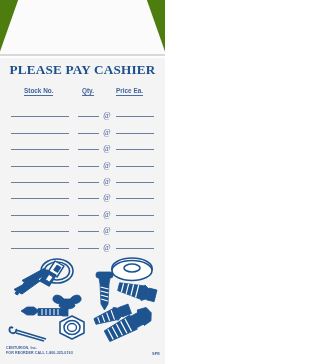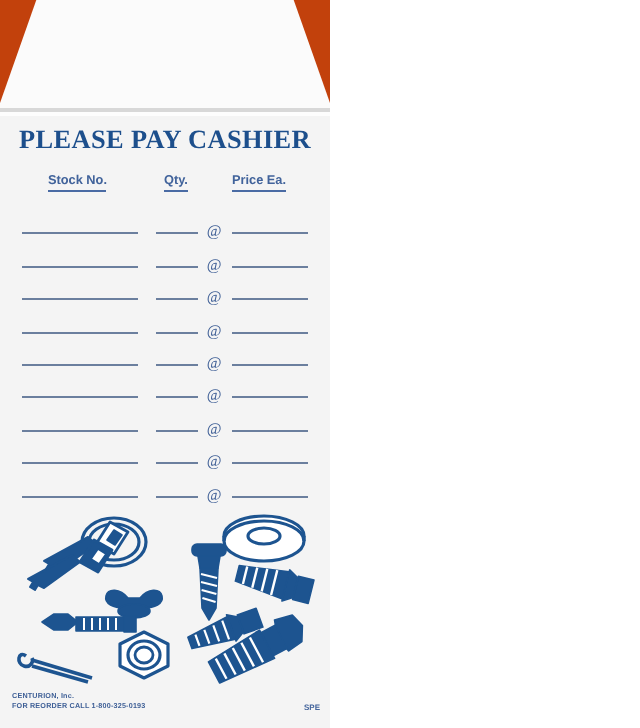--- a/index.html
+++ b/index.html
@@ -1,18 +1,18 @@
 <!DOCTYPE html>
 <html><head>
 <meta charset="utf-8">
 <style>
   html,body{margin:0;padding:0;background:#ffffff;}
   body{width:165px;height:364px;overflow:hidden;
        font-family:"Liberation Serif",serif;}
-  .envelope{position:relative;width:165px;height:364px;background:#c2410c;}
+  .envelope{position:relative;width:165px;height:364px;background:#4d7c0f;}
 
   
   .flap{position:absolute;left:0;top:0;width:165px;height:56px;overflow:hidden;}
   .flap-shape{position:absolute;left:0;top:0;width:165px;height:56px;
       background:#fbfbfb;
       clip-path:polygon(11% 0%, 89% 0%, 100% 92%, 100% 100%, 0% 100%, 0% 92%);}
   .flap-edge{position:absolute;left:0;top:54px;width:165px;height:2px;
       background:#d8d8d8;}
   .flap-hi{position:absolute;left:0;top:56px;width:165px;height:2px;
       background:#fdfdfd;}

